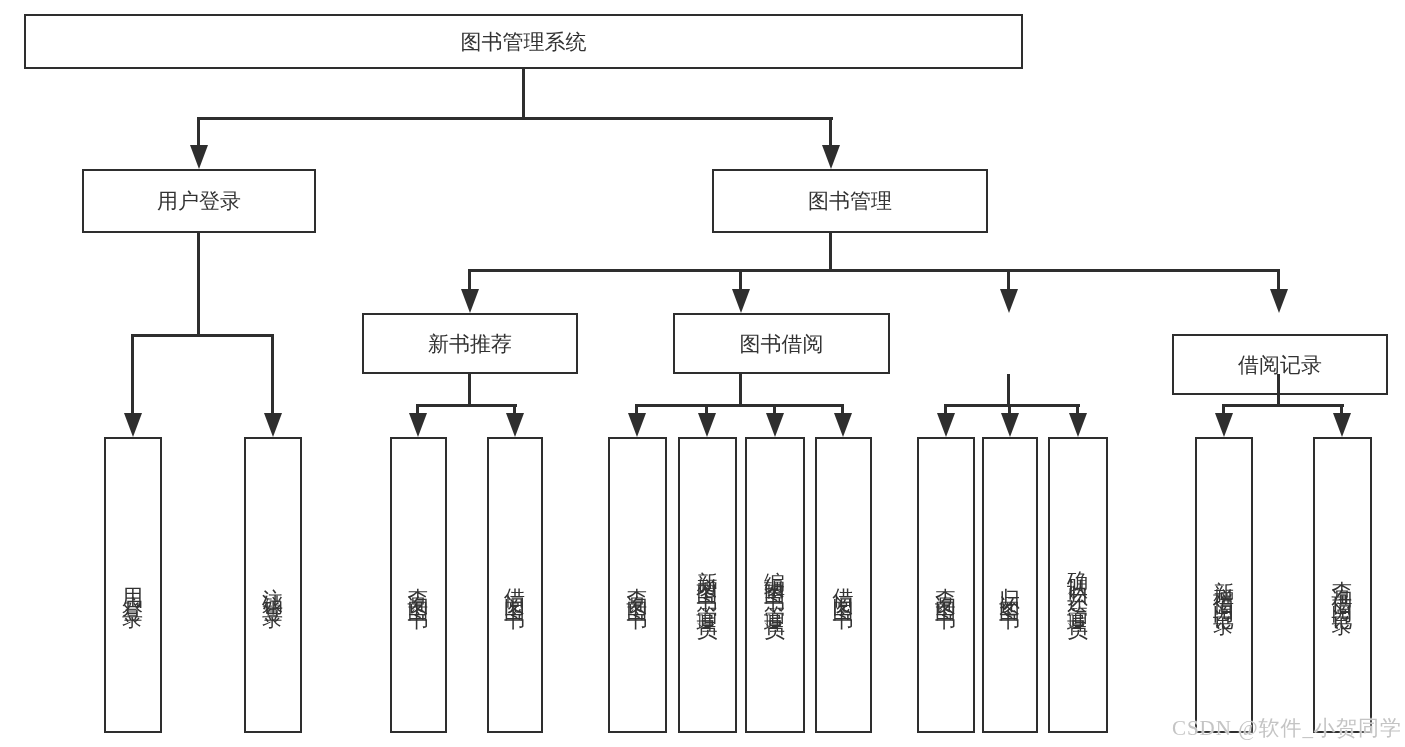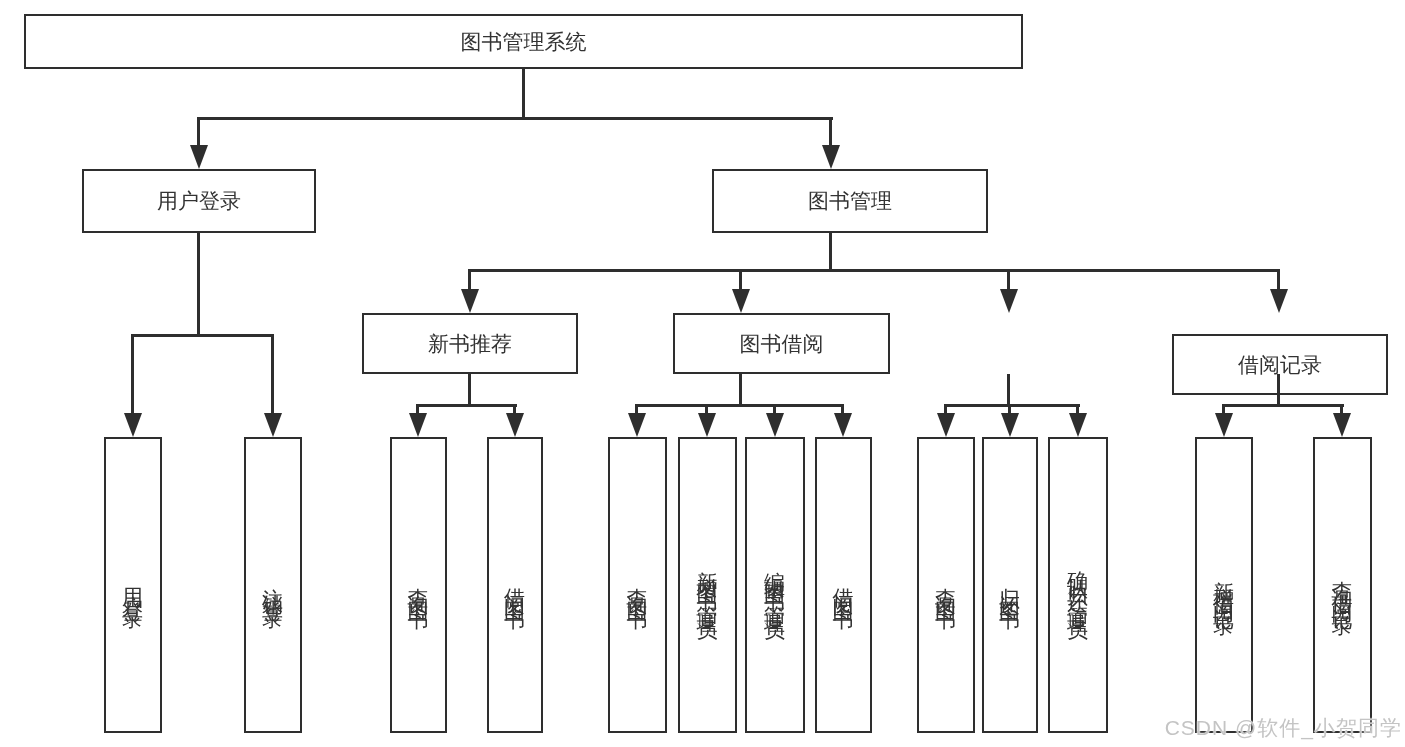--- a/index.html
+++ b/index.html
@@ -28,20 +28,21 @@
   .hl{position:absolute;height:3px;background:var(--line);}
   .ar{
     position:absolute;width:0;height:0;
     border-left:9px solid transparent;border-right:9px solid transparent;
     border-top:24px solid var(--line);
   }
   .watermark{
     position:absolute;right:3px;bottom:5px;z-index:10;
     font-size:21px;letter-spacing:1px;color:var(--watermark);
     text-shadow:0 0 2px #ffffff,0 0 1px #ffffff;
+    font-family:Liberation Serif, serif;
   }
 </style>
 </head>
 <body>
 
 <div class="canvas">
 
   <div class="node" style="left:24px;top:14px;width:999px;height:55px;">
     <span>图书管理系统</span>
   </div>

